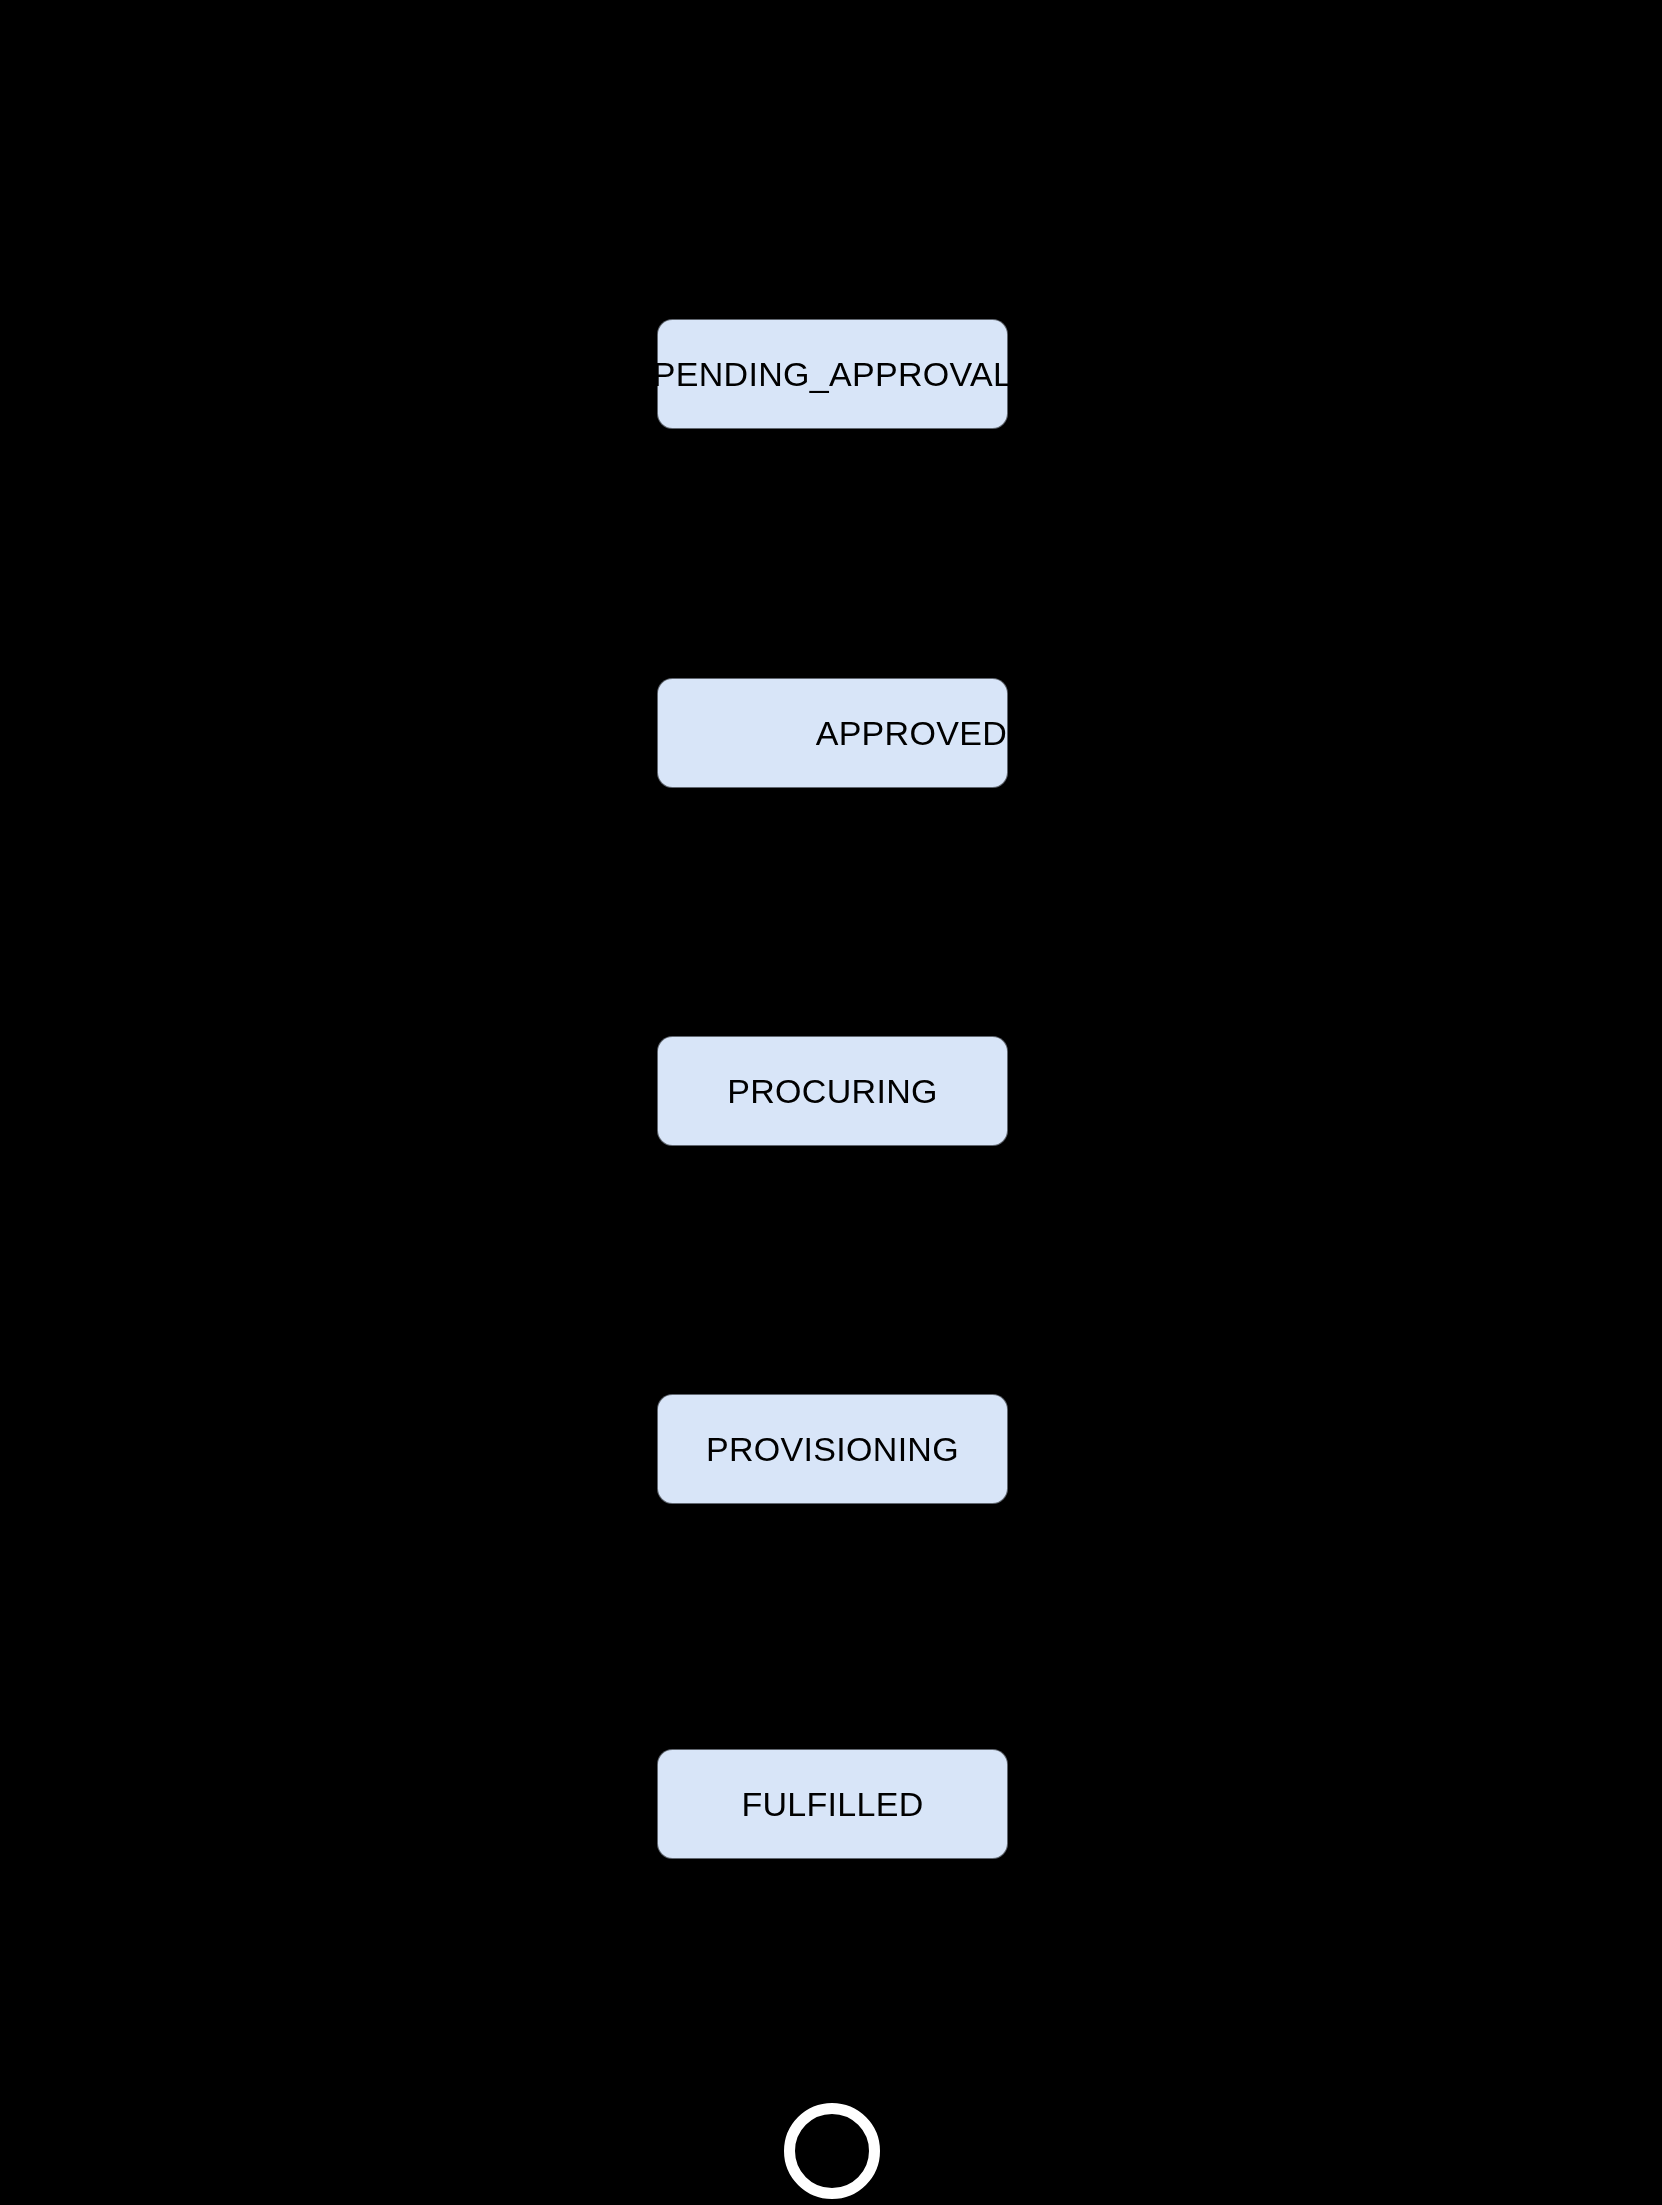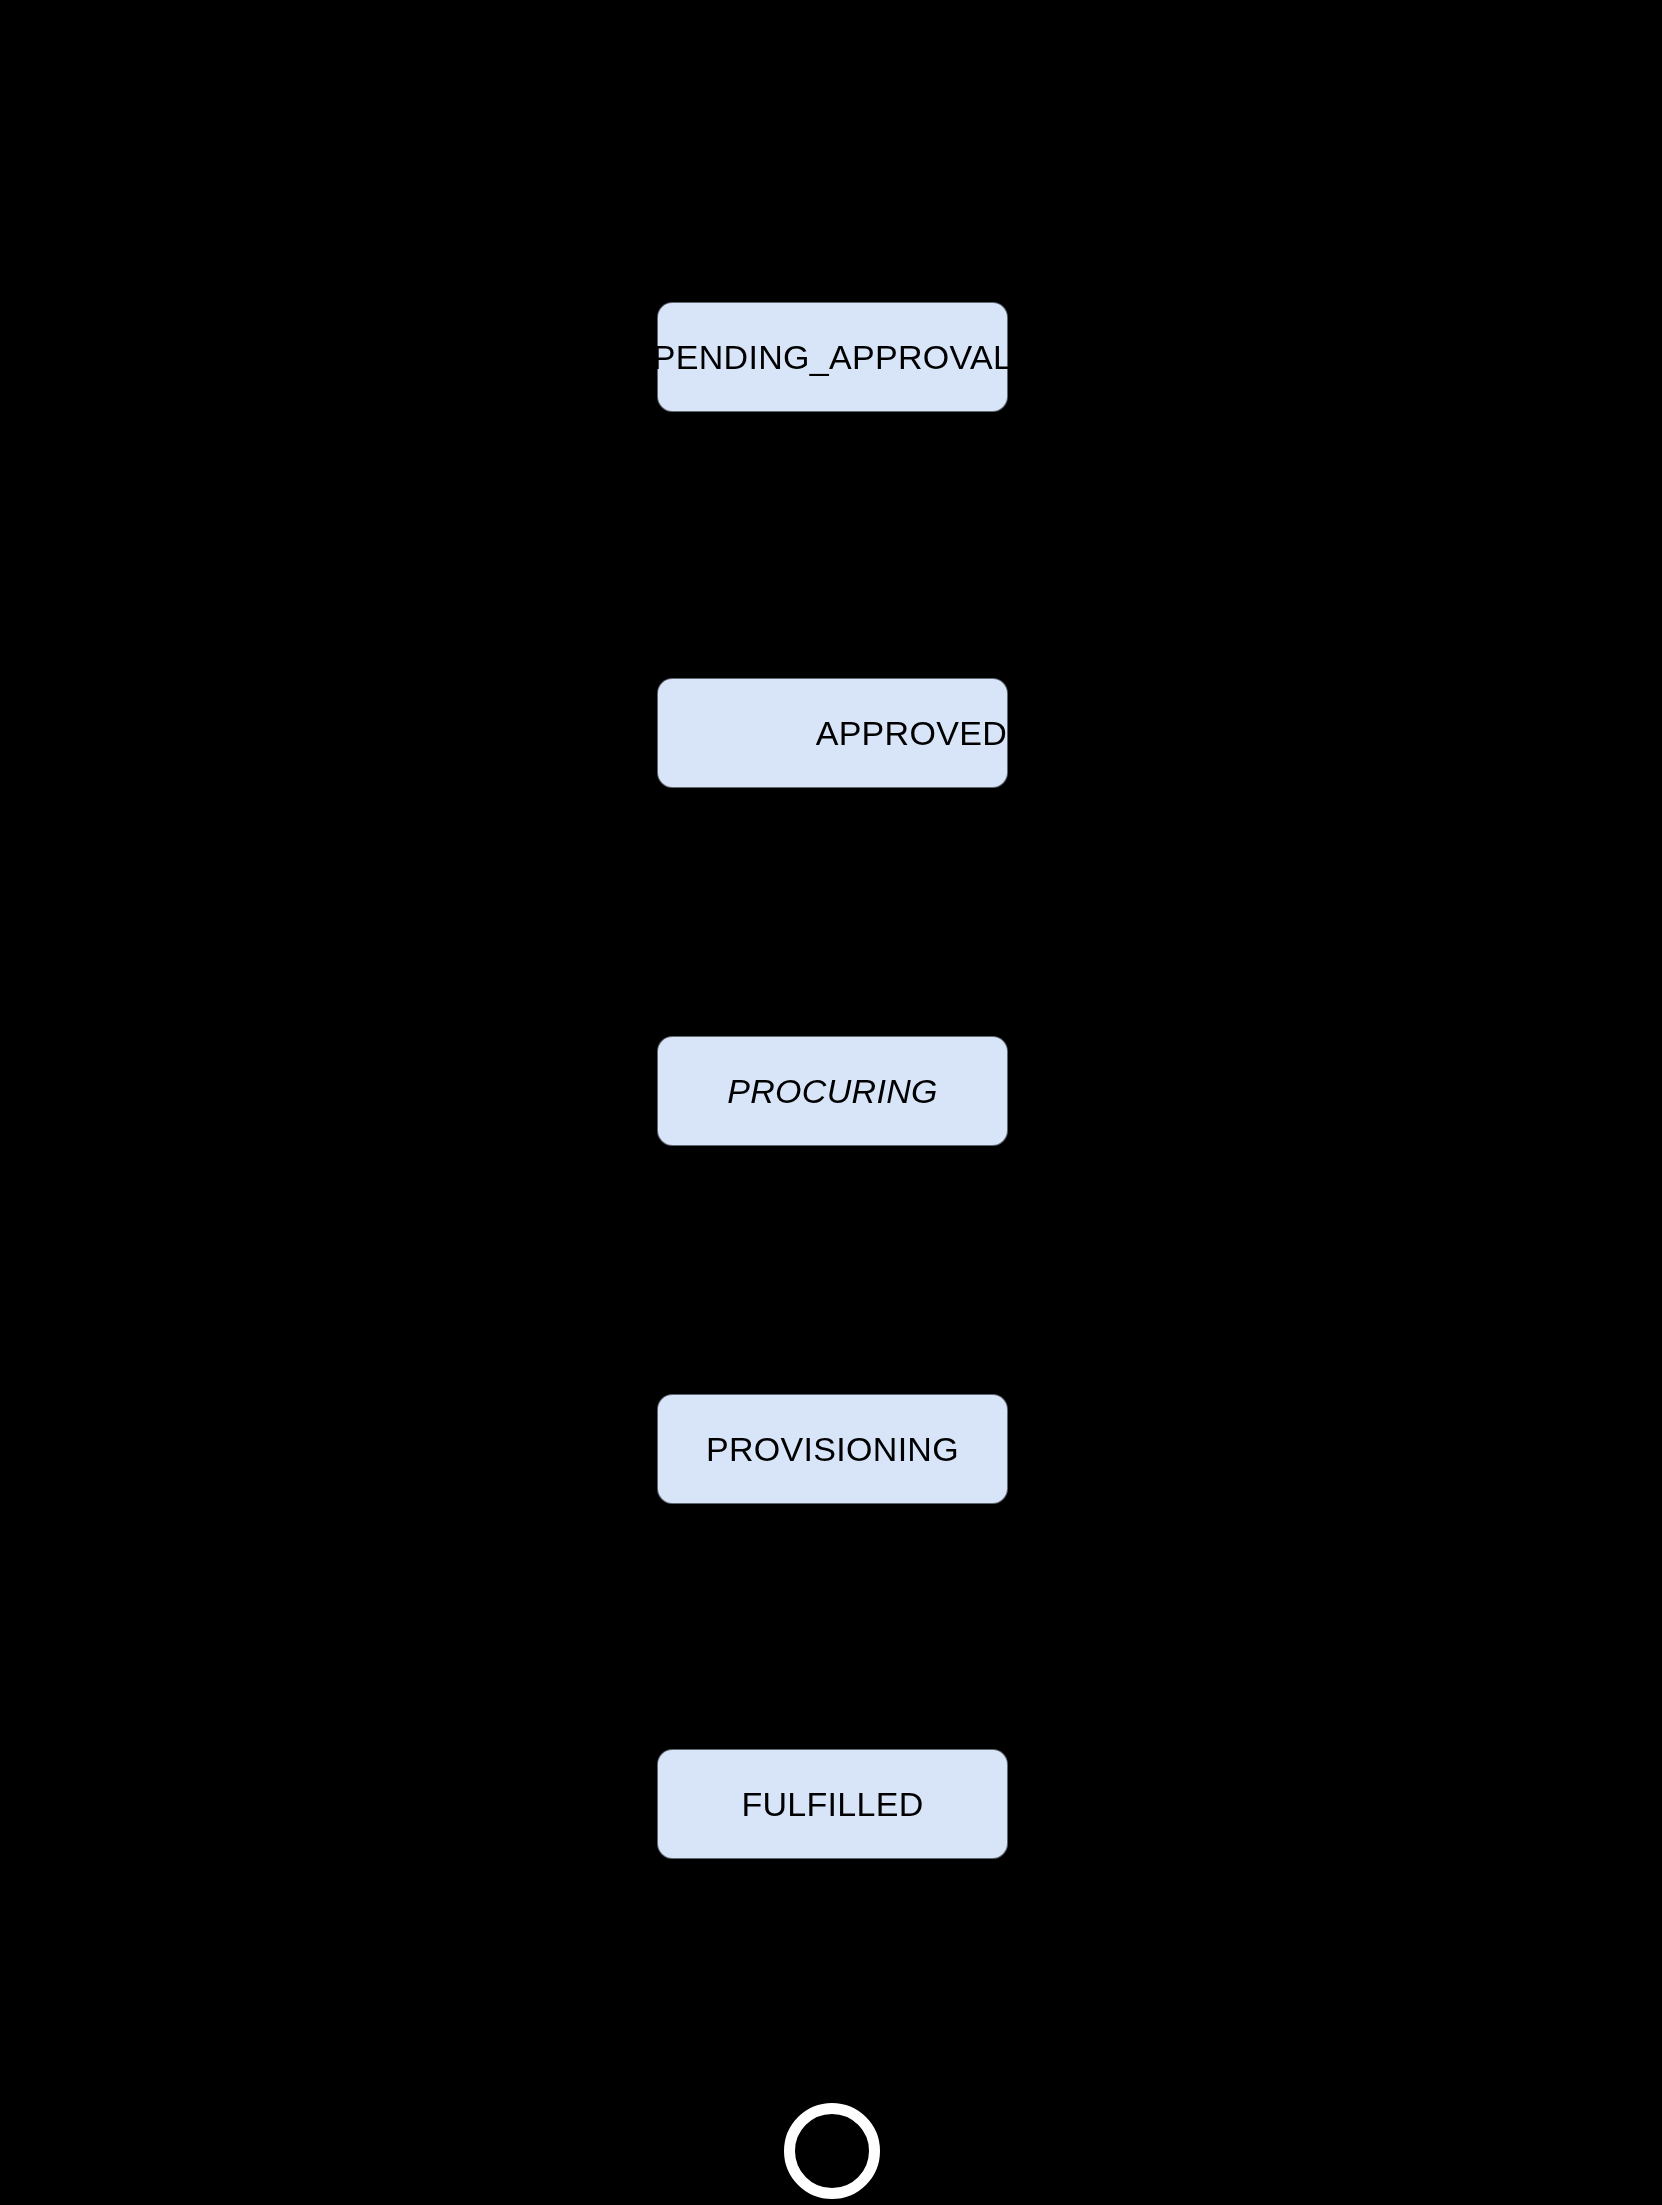--- a/index.html
+++ b/index.html
@@ -26,23 +26,23 @@
     border-radius: 15.4px;
     display: flex;
     align-items: center;
     justify-content: center;
     color: var(--node-text, #000);
     font-size: 34px;
     font-weight: 400;
     letter-spacing: 0.3px;
     white-space: nowrap;
   }
-  .node-1 { top: 302px; }
+  .node-1 { top: 319px; }
   .node-2 { top: 678px; justify-content: flex-end; }
-  .node-3 { top: 1036px; font-style: italic; }
+  .node-3 { top: 1036px; }
   .node-4 { top: 1394px; }
   .node-5 { top: 1749px; }
   .final-state {
     position: absolute;
     left: 784px;
     top: 2103px;
     width: 96px;
     height: 96px;
     box-sizing: border-box;
     border: 11.3px solid var(--final-ring, #fff);

